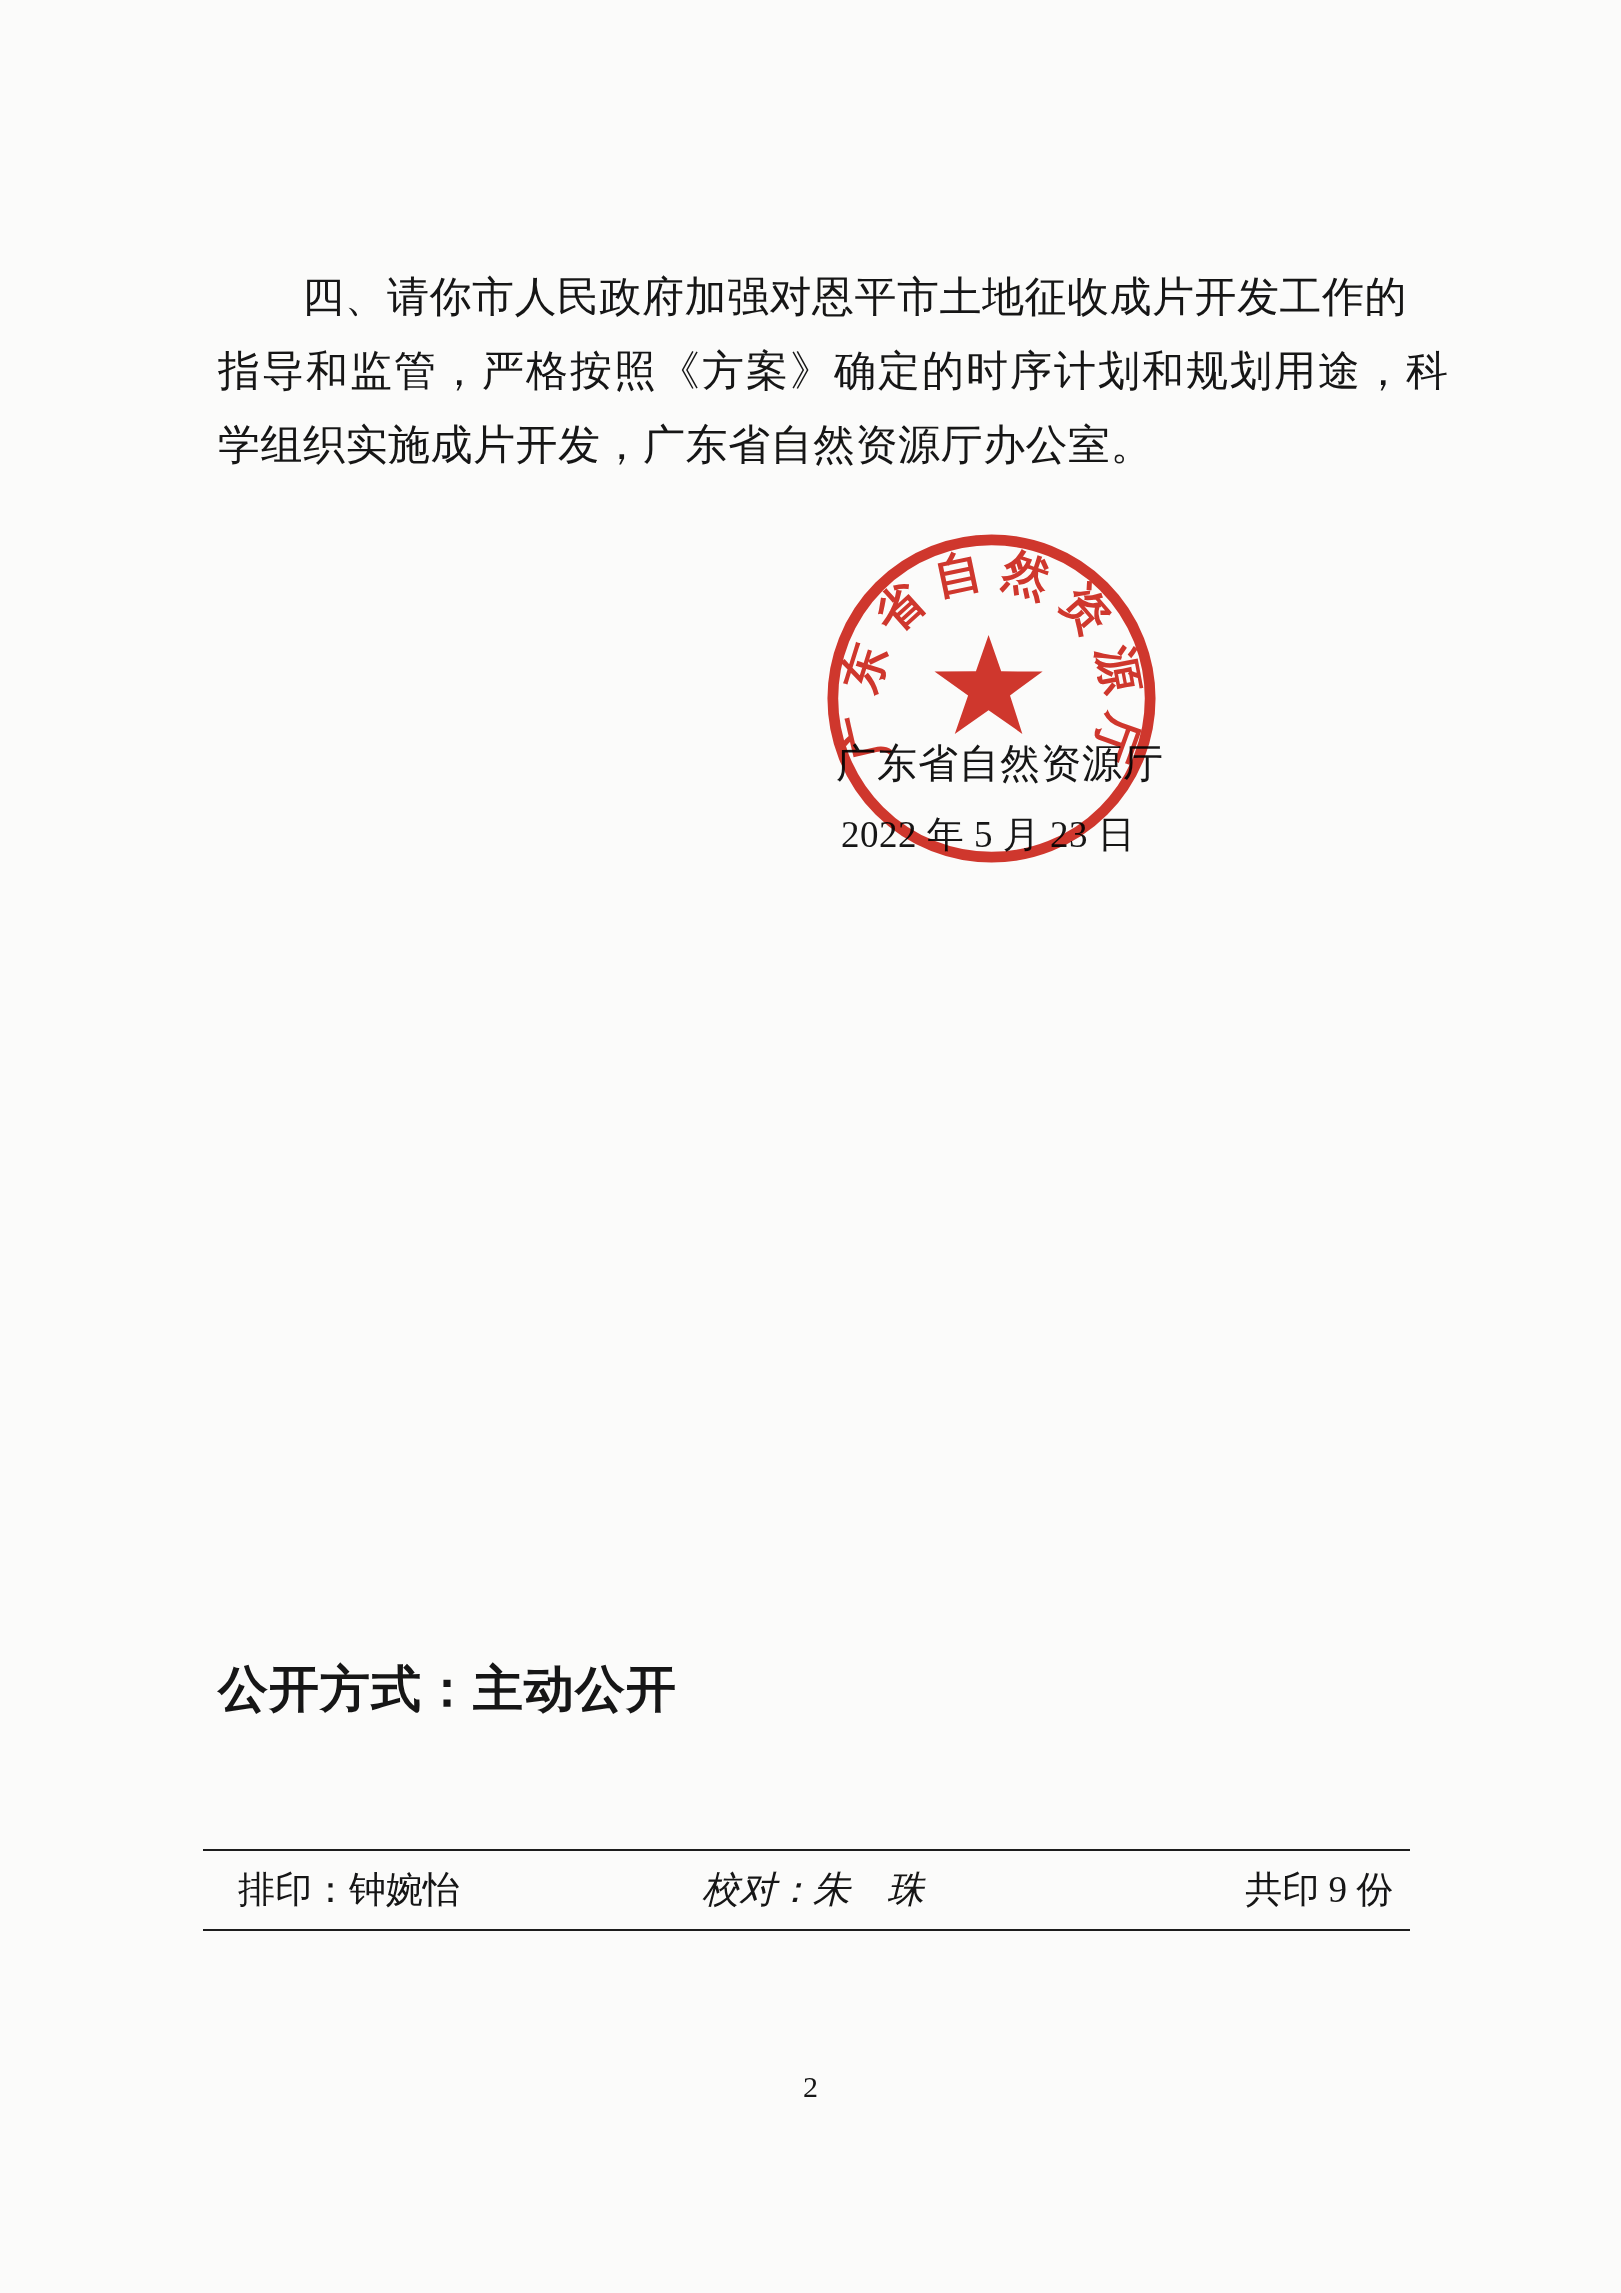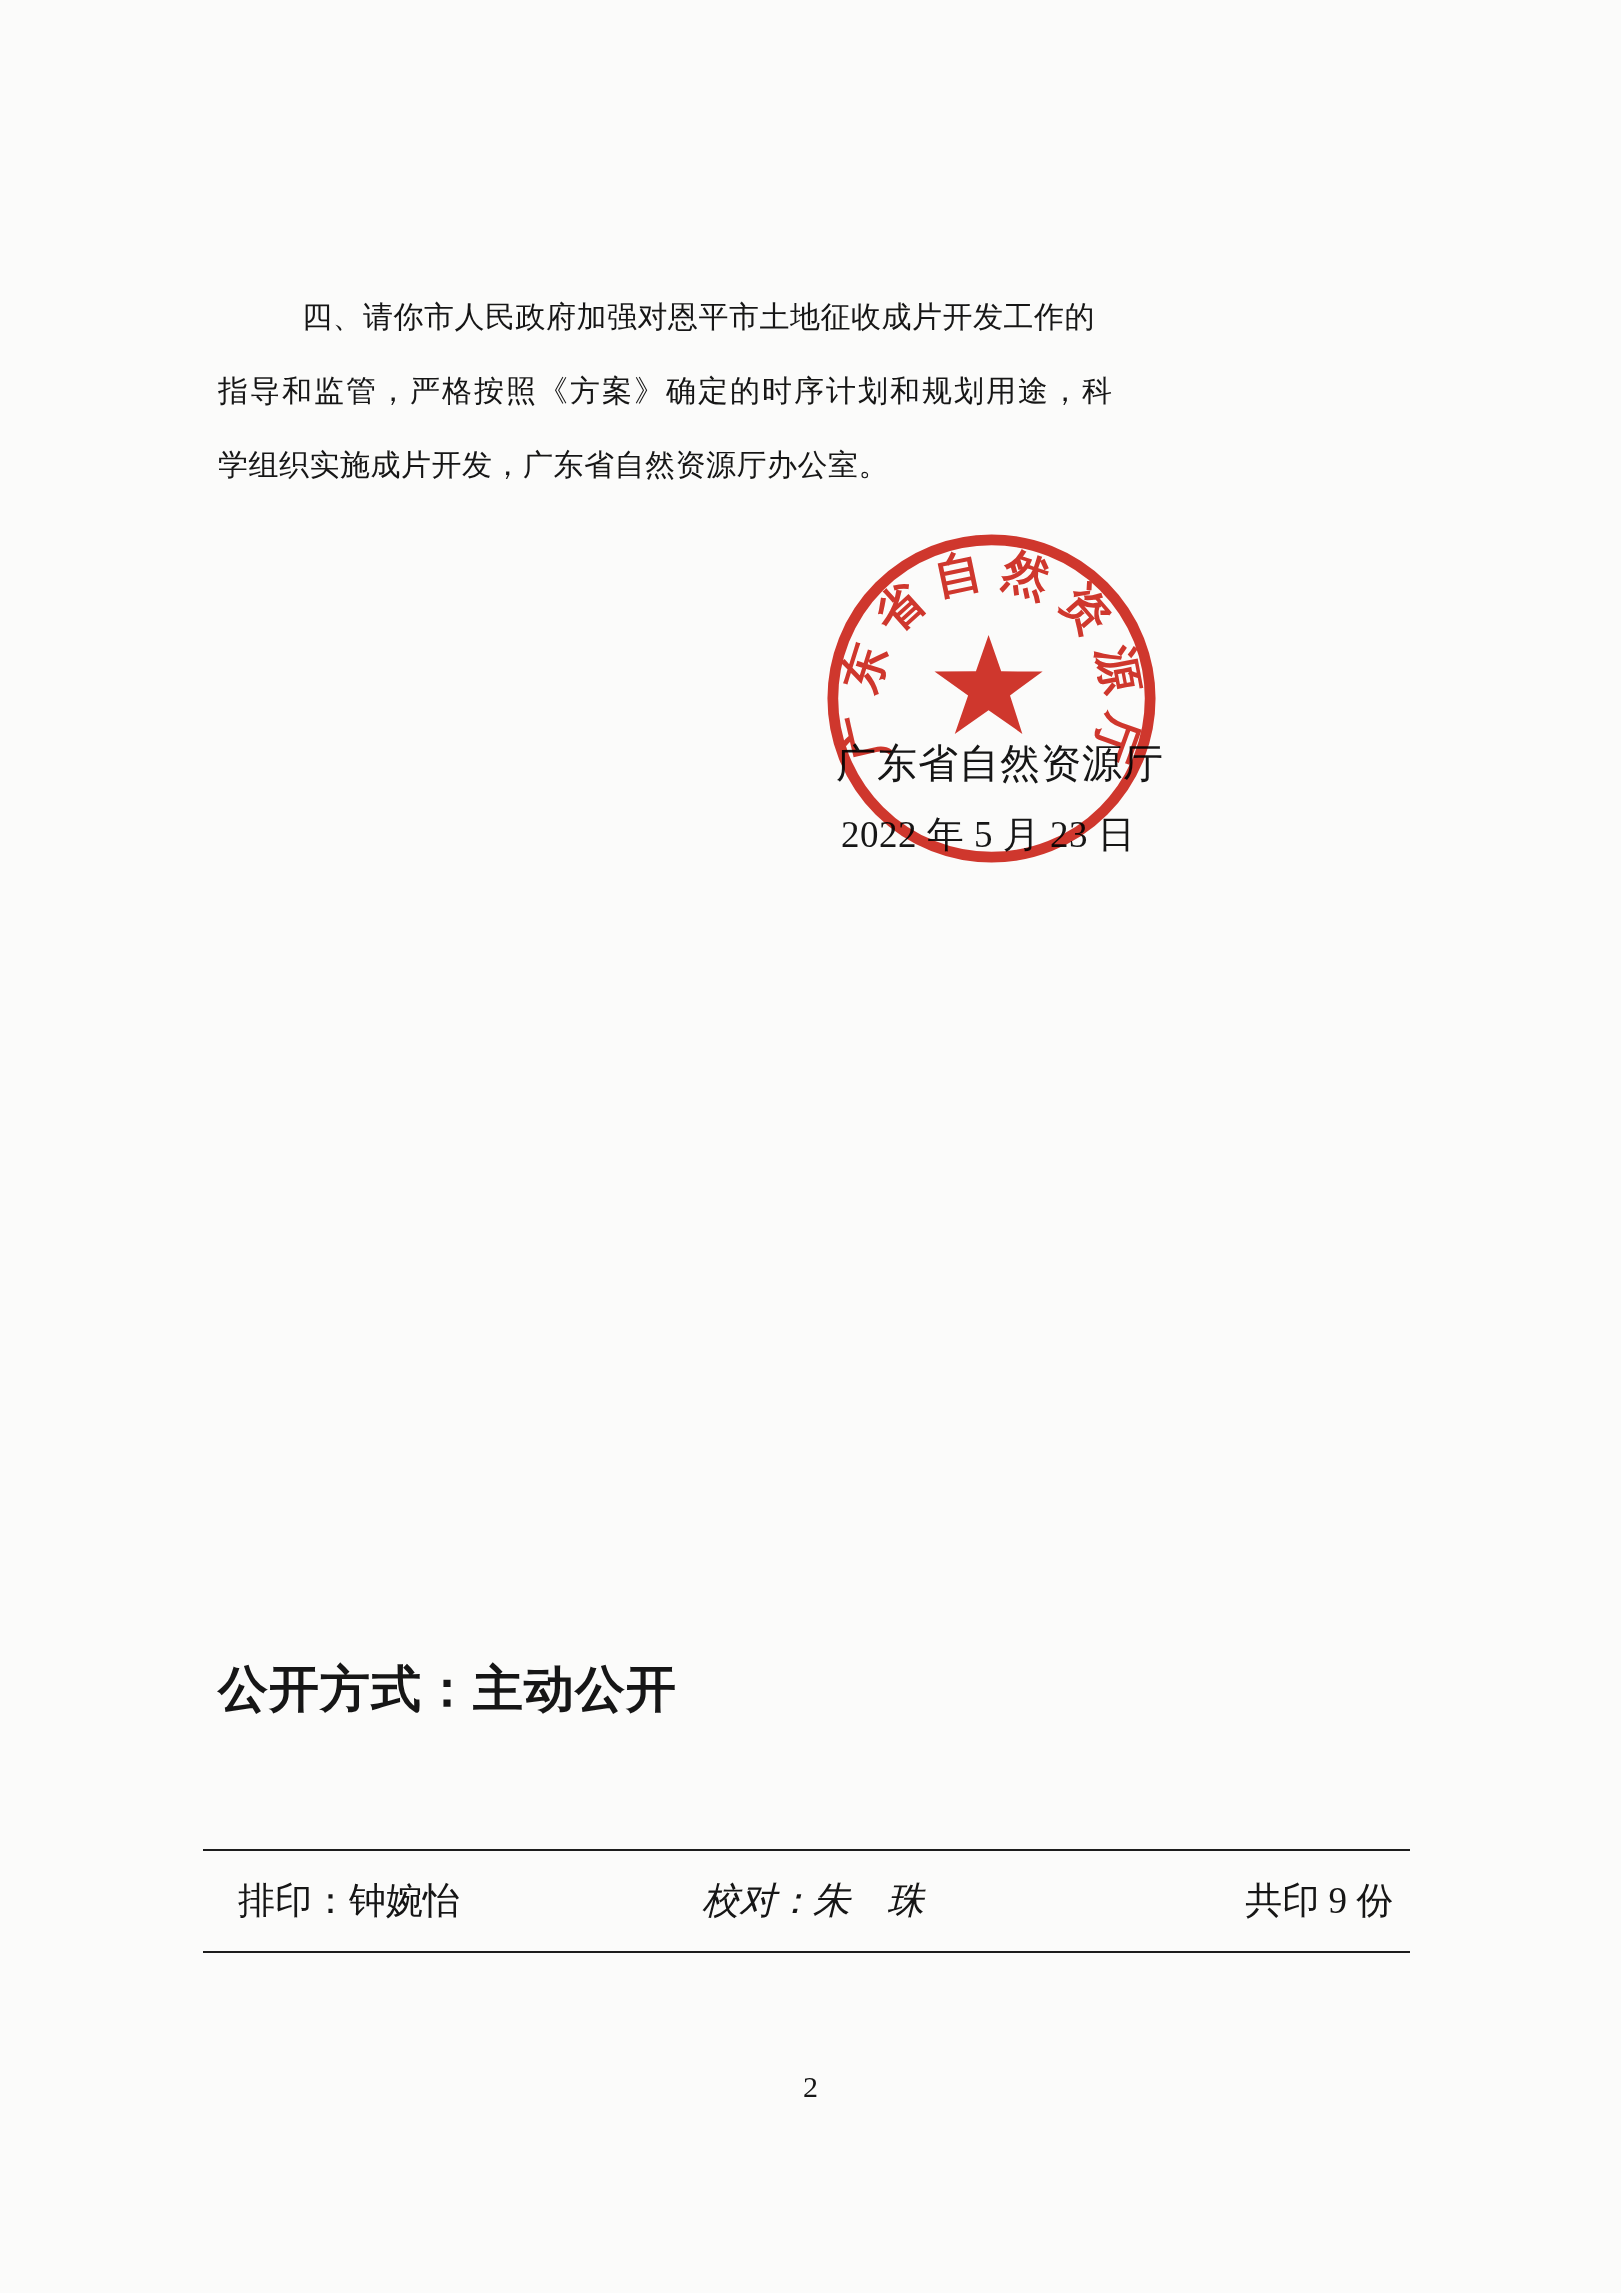--- a/index.html
+++ b/index.html
@@ -14,27 +14,26 @@
     margin: 0 auto;
     background: #fbfbfa;
     overflow: hidden;
     font-family: "Liberation Serif", "DejaVu Serif", serif;
     color: #161616;
   }
   
   .body-text {
     position: absolute;
     left: 218px;
-    top: 282px;
+    top: 260px;
     width: 1191px;
-    font-size: 30px;
+    font-size: 42px;
     line-height: 74px;
     letter-spacing: 0.5px;
     white-space: nowrap;
-    font-family: Liberation Mono, monospace;
   }
   .body-text .line:first-child { text-indent: 84px; }
   .body-text .line:nth-child(2) { letter-spacing: 2px; }
   
   .seal {
     position: absolute;
     left: 825px;
     top: 534px;
     width: 333px;
     height: 333px;
@@ -87,21 +86,21 @@
     width: 1207px;
     border-top: 2.9px solid #1d1d1d;
     border-bottom: 2.9px solid #1d1d1d;
     font-size: 37px;
   }
   .footer-row {
     position: relative;
     display: flex;
     align-items: center;
     justify-content: space-between;
-    height: 100px;
+    height: 78px;
   }
   .footer-row.first { border-bottom: 2px solid #1d1d1d; height: 79px; }
   .footer-row .left   { padding-left: 35px; white-space: nowrap; }
   .footer-row .right  { padding-right: 46px; white-space: nowrap; }
   .footer-row .right2 { padding-right: 16.7px; white-space: nowrap; }
   .footer-row .mid {
     position: absolute;
     left: 499px;
     white-space: nowrap;
     font-style: italic;

